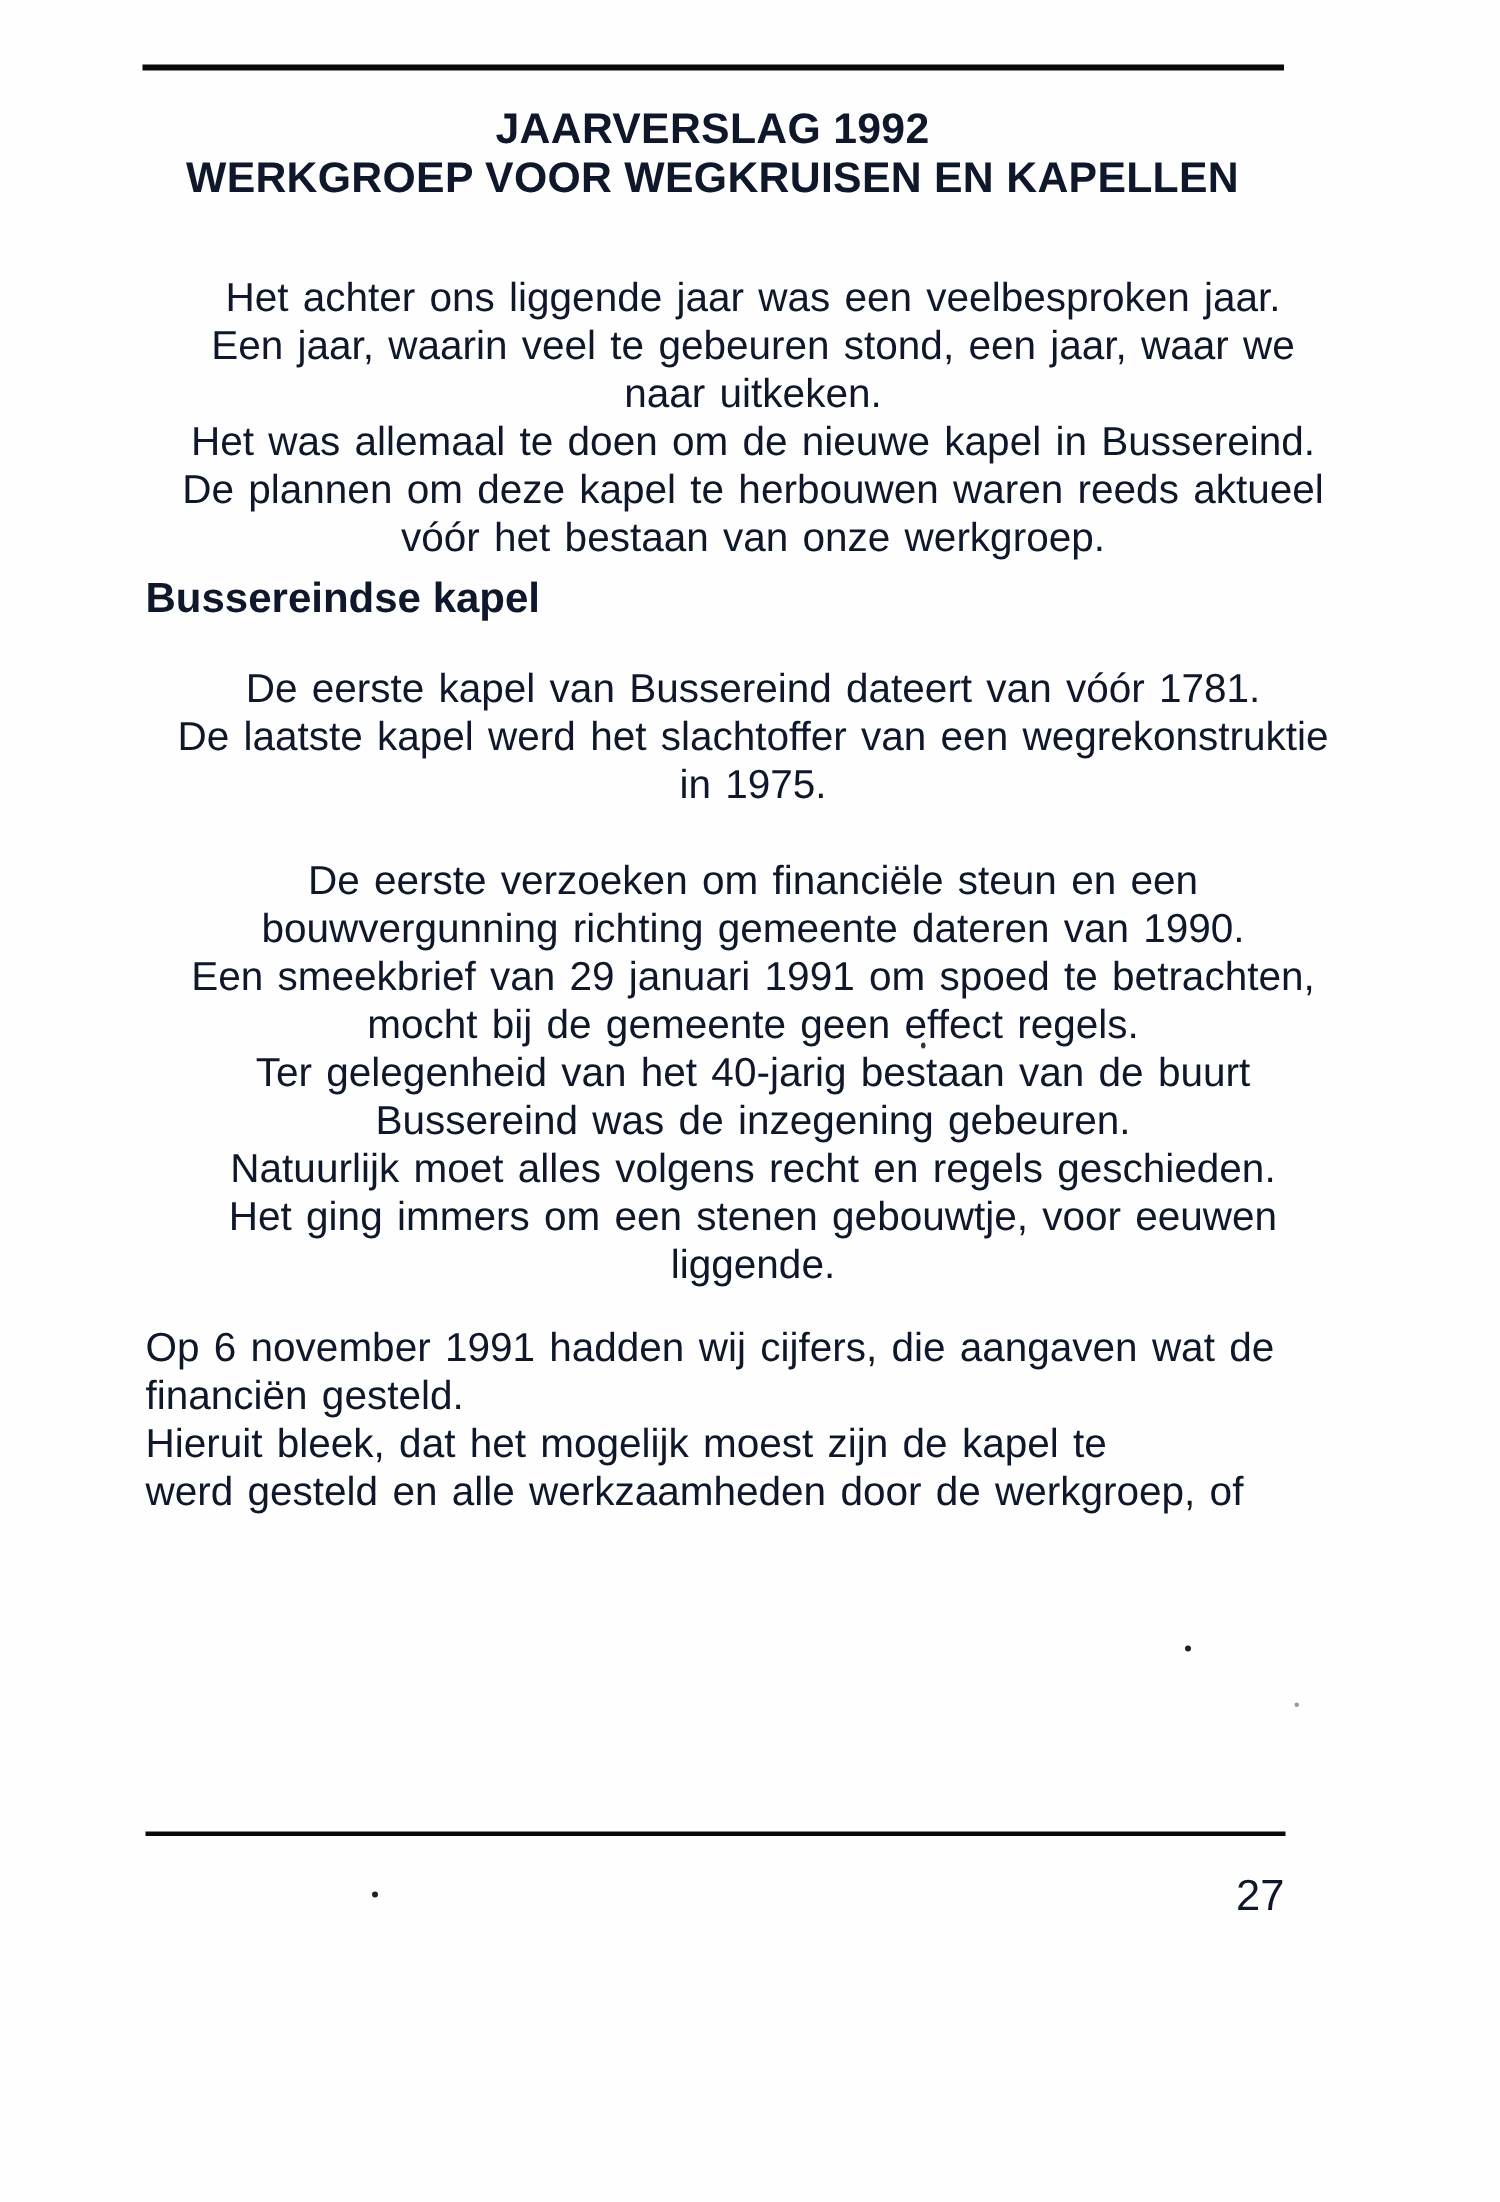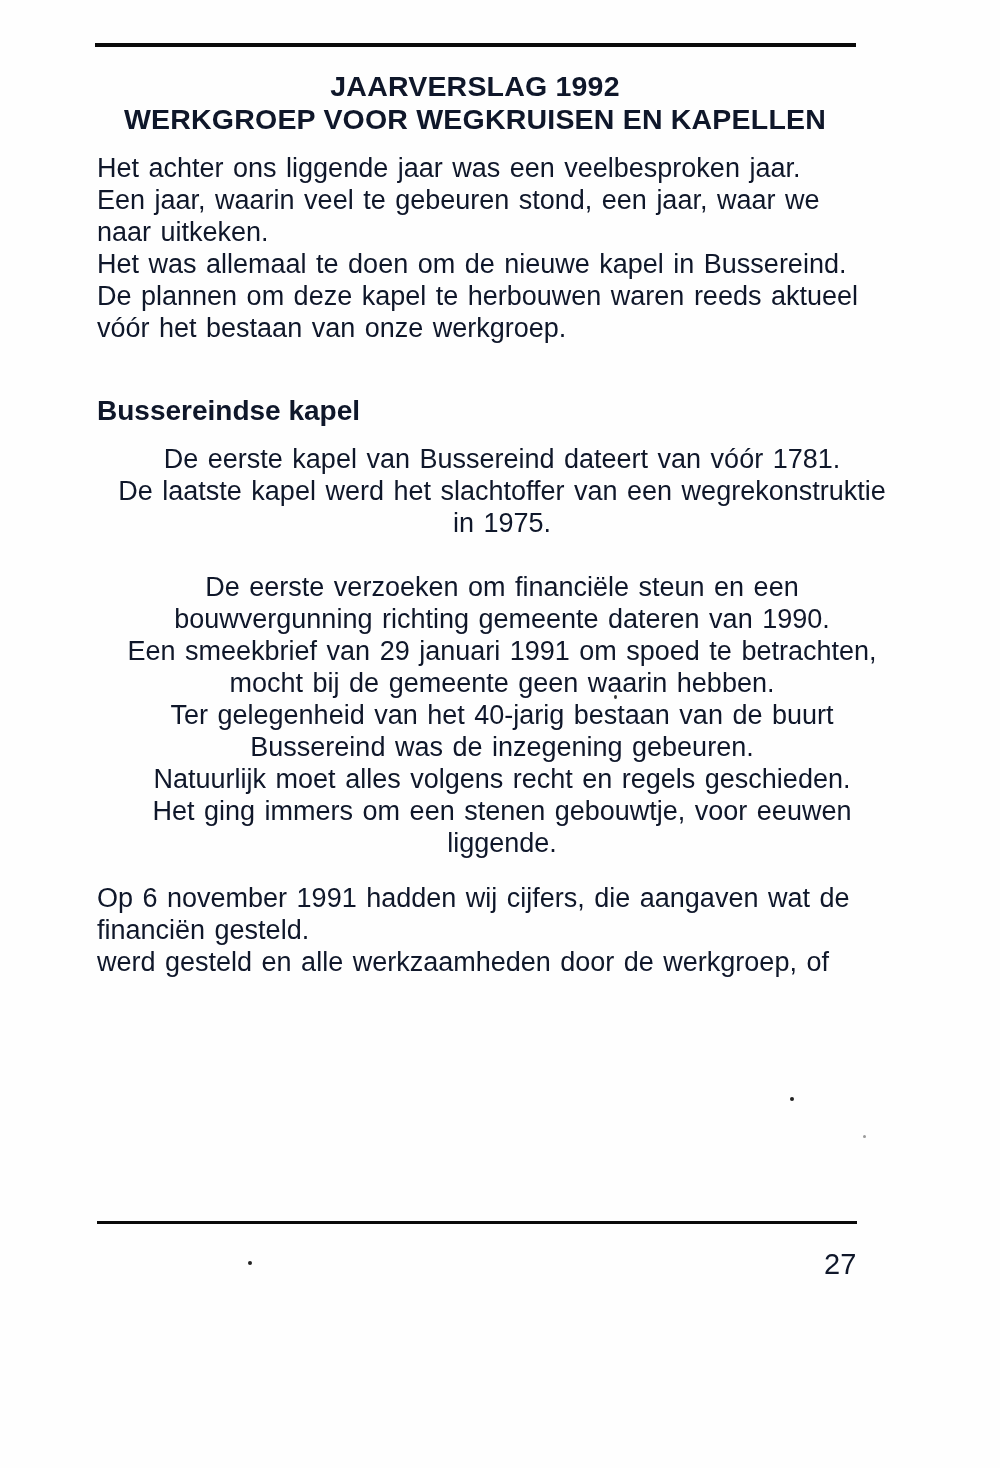--- a/index.html
+++ b/index.html
@@ -46,25 +46,25 @@
   }
   .text-block {
     position: absolute;
     left: 97px;
     width: 810px;
     font-size: 27px;
     line-height: 32px;
     word-spacing: 2px;
     white-space: nowrap;
   }
-  .block-intro    { top: 152px; }
+  .block-intro    { top: 182px; text-align: center; }
   .section-heading {
     position: absolute;
     left: 97px;
-    top: 395px;
+    top: 383px;
     font-size: 28px;
     font-weight: bold;
     line-height: 32px;
   }
   .block-history  { top: 443px; text-align: center; }
   .block-requests { top: 571px; text-align: center; }
   .block-finances { top: 882px; }
   .page-number {
     position: absolute;
     left: 824px;
@@ -108,31 +108,32 @@
   <div class="text-block block-history">
     <div>De eerste kapel van Bussereind dateert van vóór 1781.</div>
     <div>De laatste kapel werd het slachtoffer van een wegrekonstruktie</div>
     <div>in 1975.</div>
   </div>
 
   <div class="text-block block-requests">
     <div>De eerste verzoeken om financiële steun en een</div>
     <div>bouwvergunning richting gemeente dateren van 1990.</div>
     <div>Een smeekbrief van 29 januari 1991 om spoed te betrachten,</div>
-    <div>mocht bij de gemeente geen waarin hebben.</div>
+    <div>mocht bij de gemeente geen effect regels.</div>
     <div>Ter gelegenheid van het 40-jarig bestaan van de buurt</div>
     <div>Bussereind was de inzegening gebeuren.</div>
     <div>Natuurlijk moet alles volgens recht en regels geschieden.</div>
     <div>Het ging immers om een stenen gebouwtje, voor eeuwen</div>
     <div>liggende.</div>
   </div>
 
   <div class="text-block block-finances">
     <div>Op 6 november 1991 hadden wij cijfers, die aangaven wat de</div>
     <div>financiën gesteld.</div>
+    <div>Hieruit bleek, dat het mogelijk moest zijn de kapel te</div>
     <div>werd gesteld en alle werkzaamheden door de werkgroep, of</div>
   </div>
 
   <div class="speck speck-1"></div>
   <div class="speck speck-2"></div>
   <div class="speck speck-4"></div>
 
   <div class="rule rule-bottom"></div>
 
   <div class="speck speck-3"></div>

